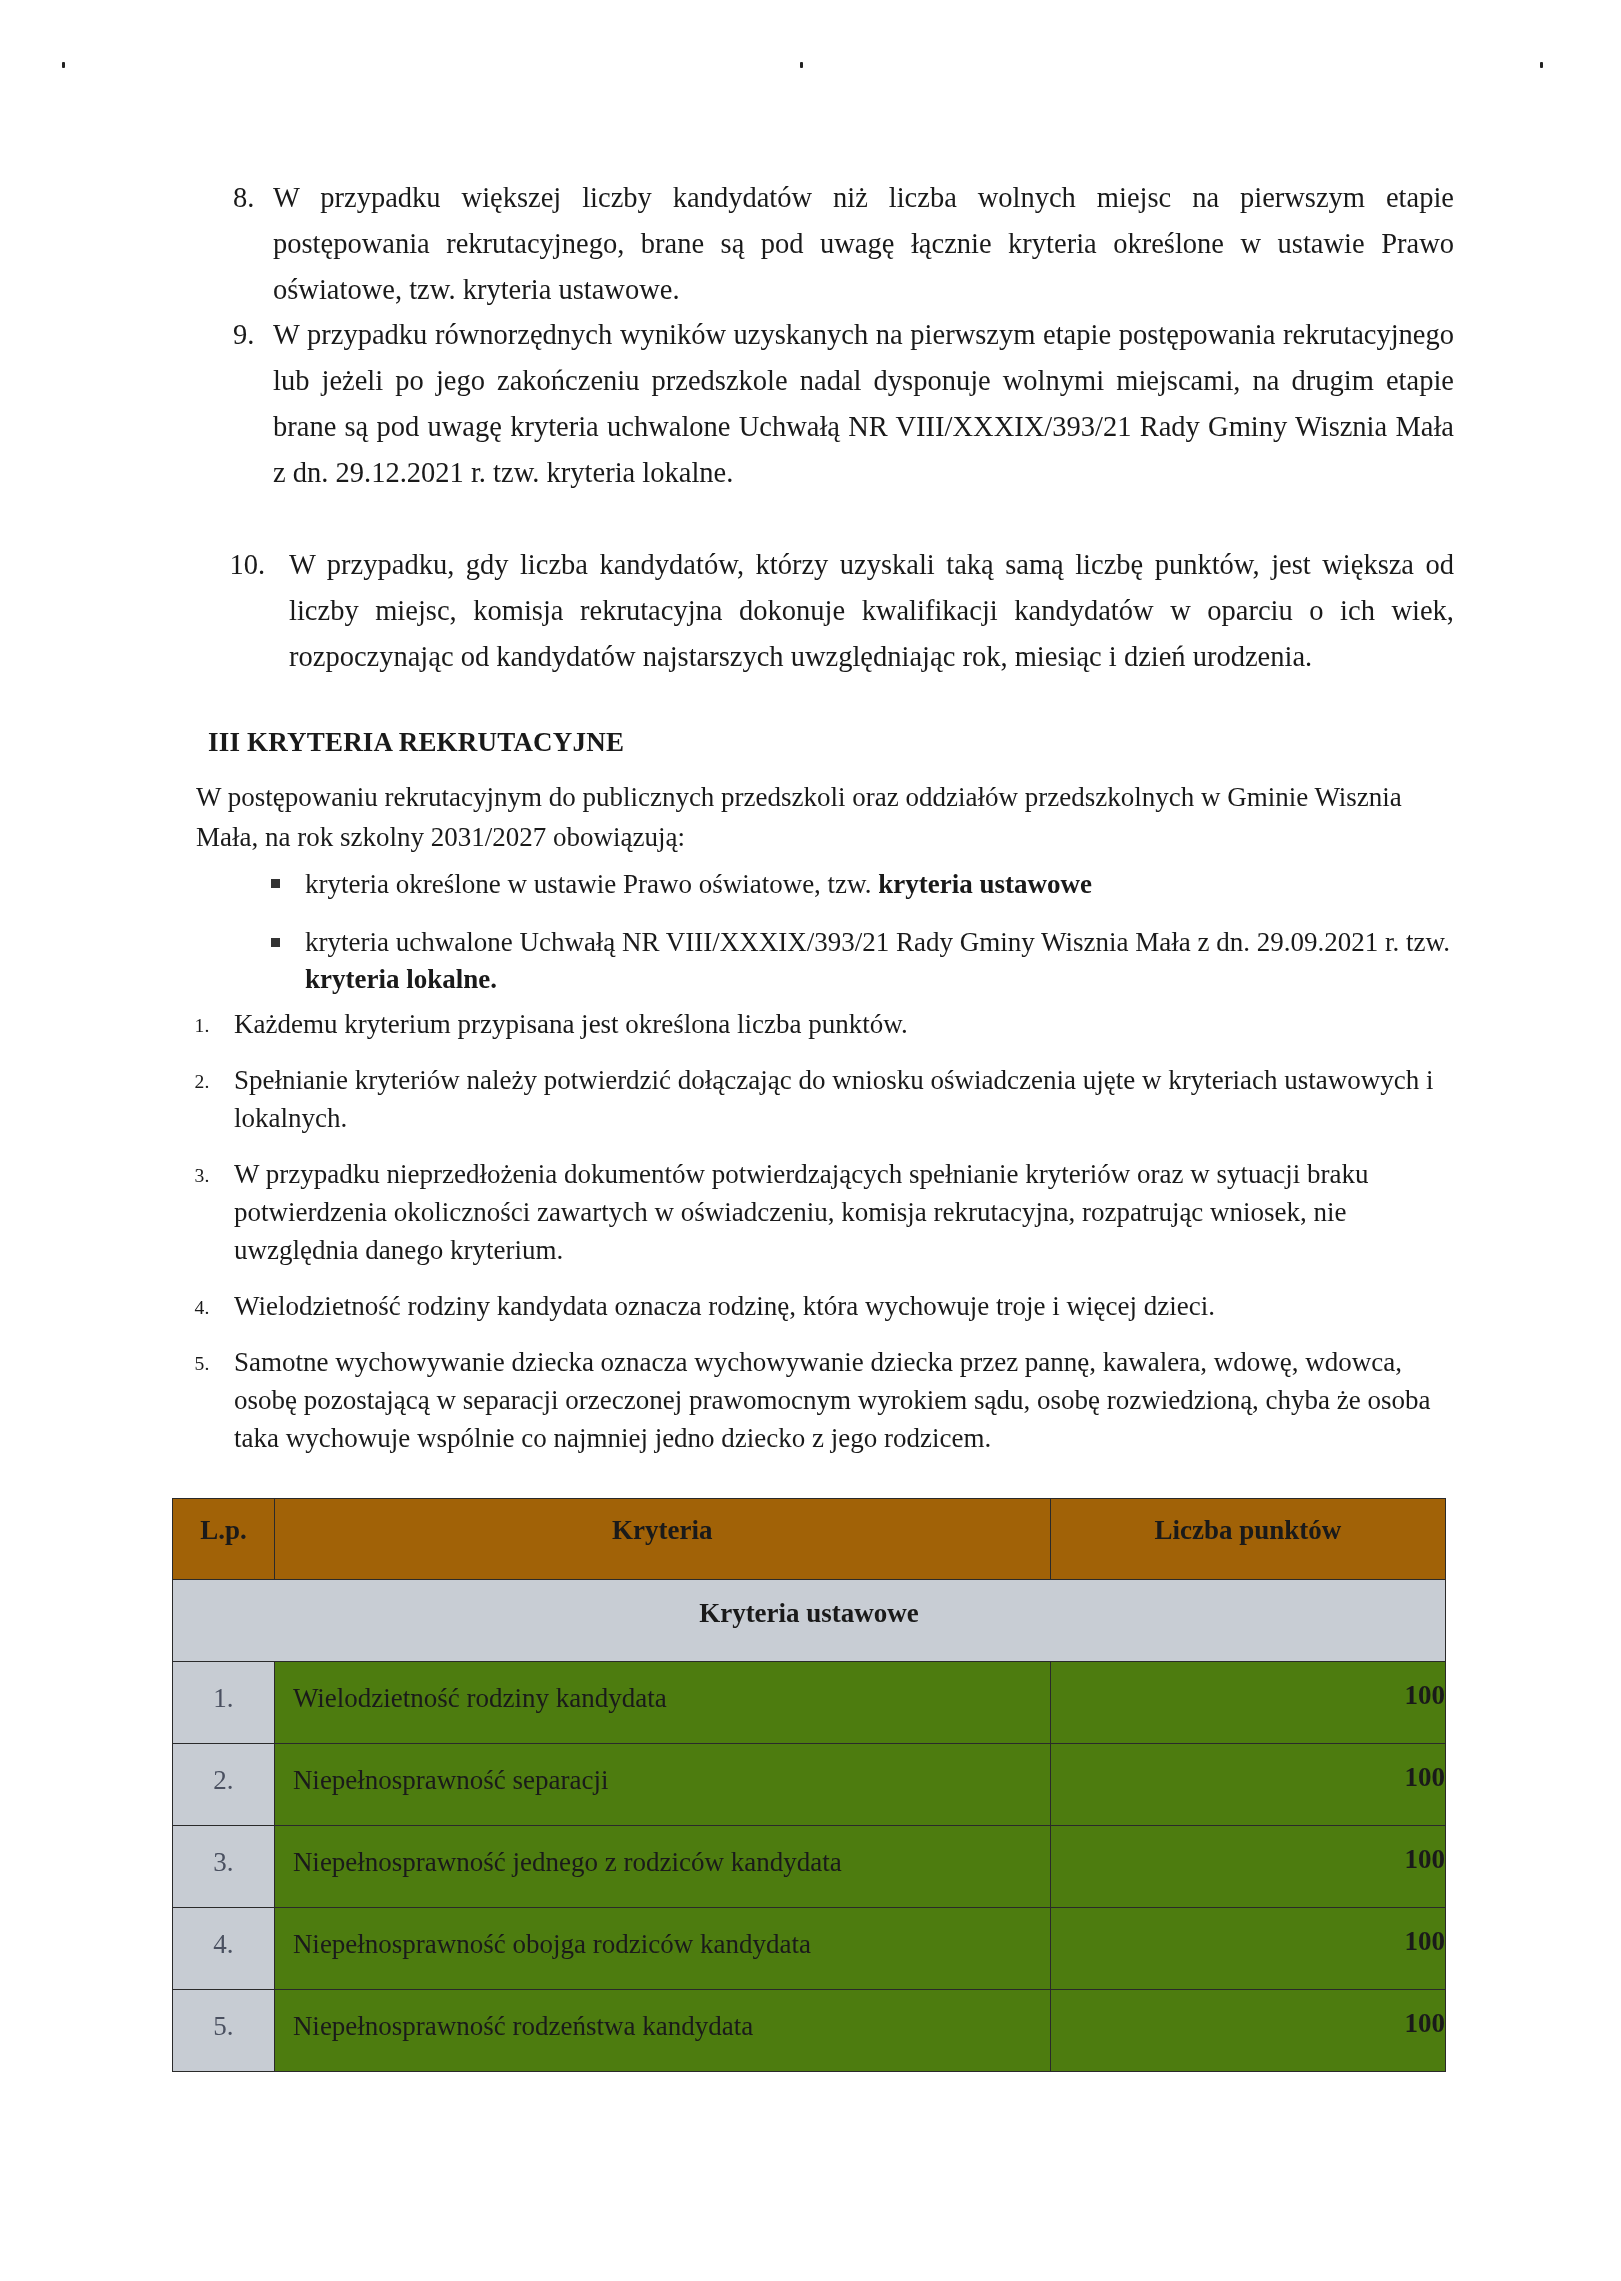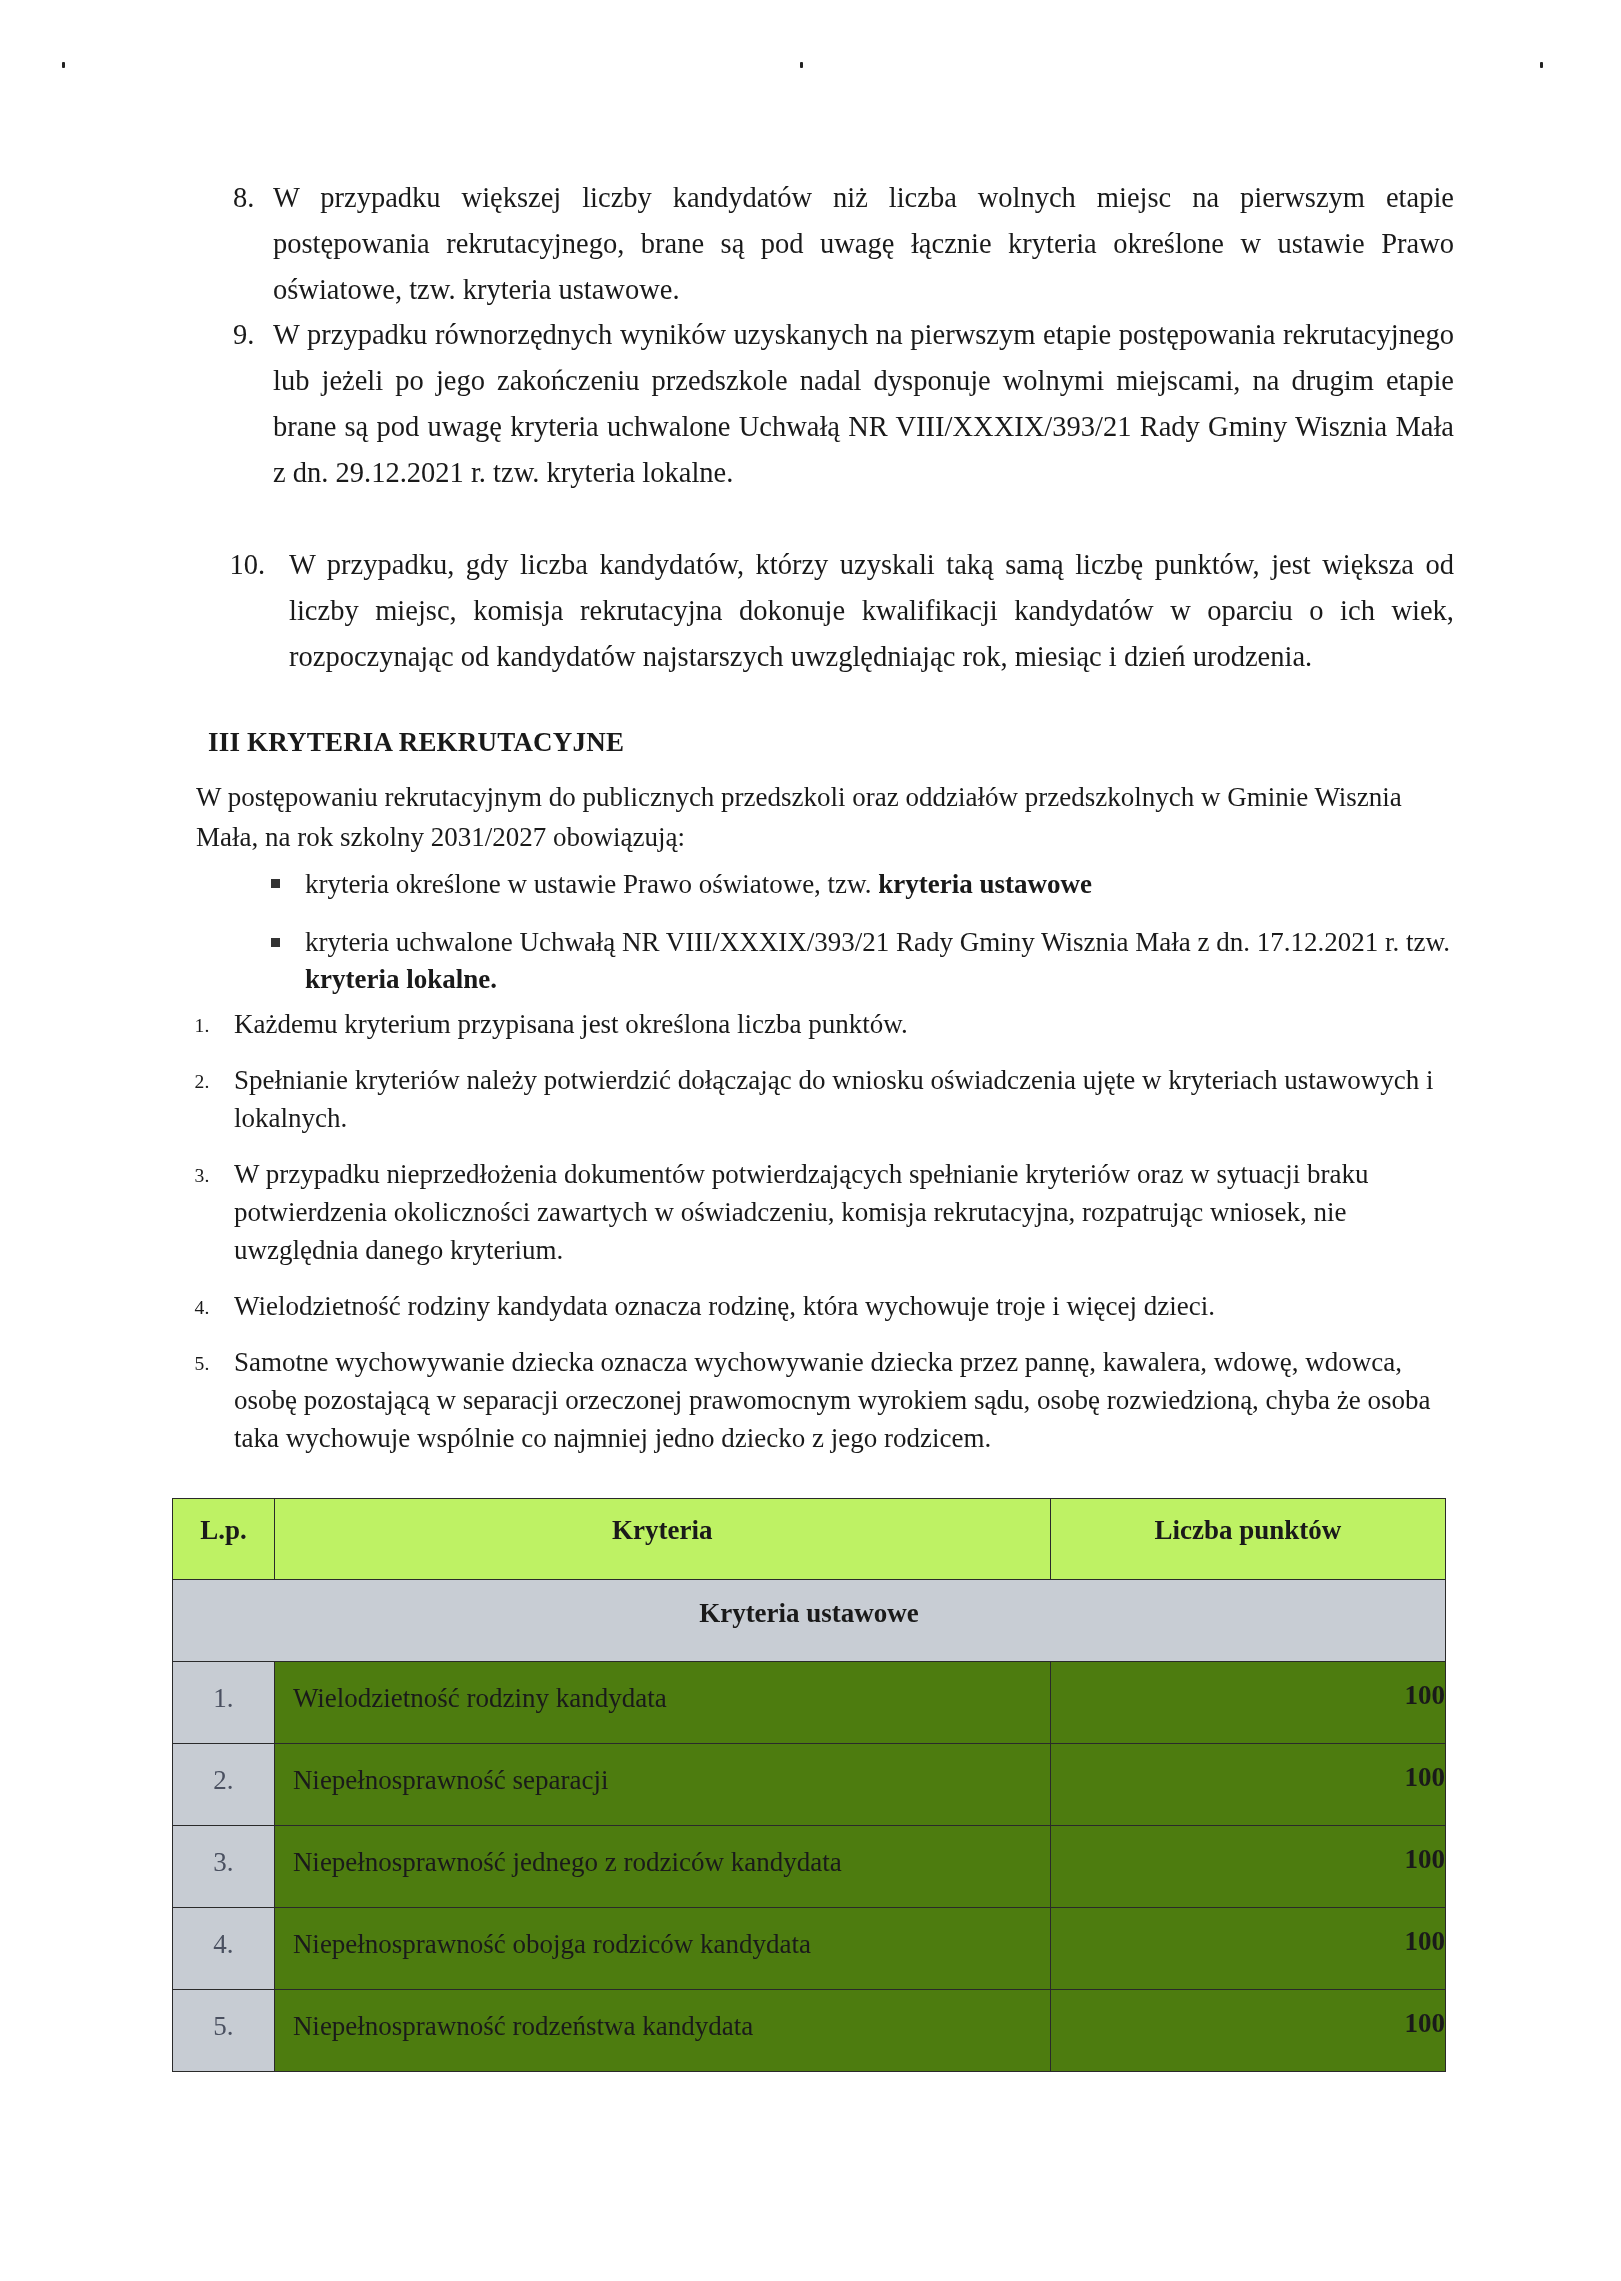--- a/index.html
+++ b/index.html
@@ -121,21 +121,21 @@
       width: 1274px;
       border-collapse: collapse;
       font-size: 27px;
     }
     .crit-table td, .crit-table th {
       border: 1.8px solid #2a2a2a;
       padding: 0;
       vertical-align: top;
     }
     .crit-table .hdr th {
-      background: #bef264;
+      background: #a16207;
       height: 81px;
       font-weight: bold;
       text-align: center;
       padding-top: 16px;
       box-sizing: border-box;
     }
     .crit-table .sub td {
       background: #c8cdd4;
       height: 82px;
       font-weight: bold;
@@ -194,21 +194,21 @@
 
 <div class="intro">W postępowaniu rekrutacyjnym do publicznych przedszkoli oraz oddziałów przedszkolnych w Gminie Wisznia Mała, na rok szkolny 2031/2027 obowiązują:</div>
 
 <ul class="bullets">
   <li>
     <span class="sq"></span>
     <span>kryteria określone w ustawie Prawo oświatowe, tzw. </span><b>kryteria ustawowe</b>
   </li>
   <li>
     <span class="sq"></span>
-    <span>kryteria uchwalone  Uchwałą NR VIII/XXXIX/393/21  Rady Gminy Wisznia Mała z dn. 17.12.2021 r. tzw. </span><b>kryteria lokalne.</b>
+    <span>kryteria uchwalone  Uchwałą NR VIII/XXXIX/393/21  Rady Gminy Wisznia Mała z dn. 29.09.2021 r. tzw. </span><b>kryteria lokalne.</b>
   </li>
 </ul>
 
 <ol class="rules">
   <li>
     <span class="rnum">1.</span>
     <span>Każdemu kryterium przypisana jest określona liczba punktów.</span>
   </li>
   <li>
     <span class="rnum">2.</span>

